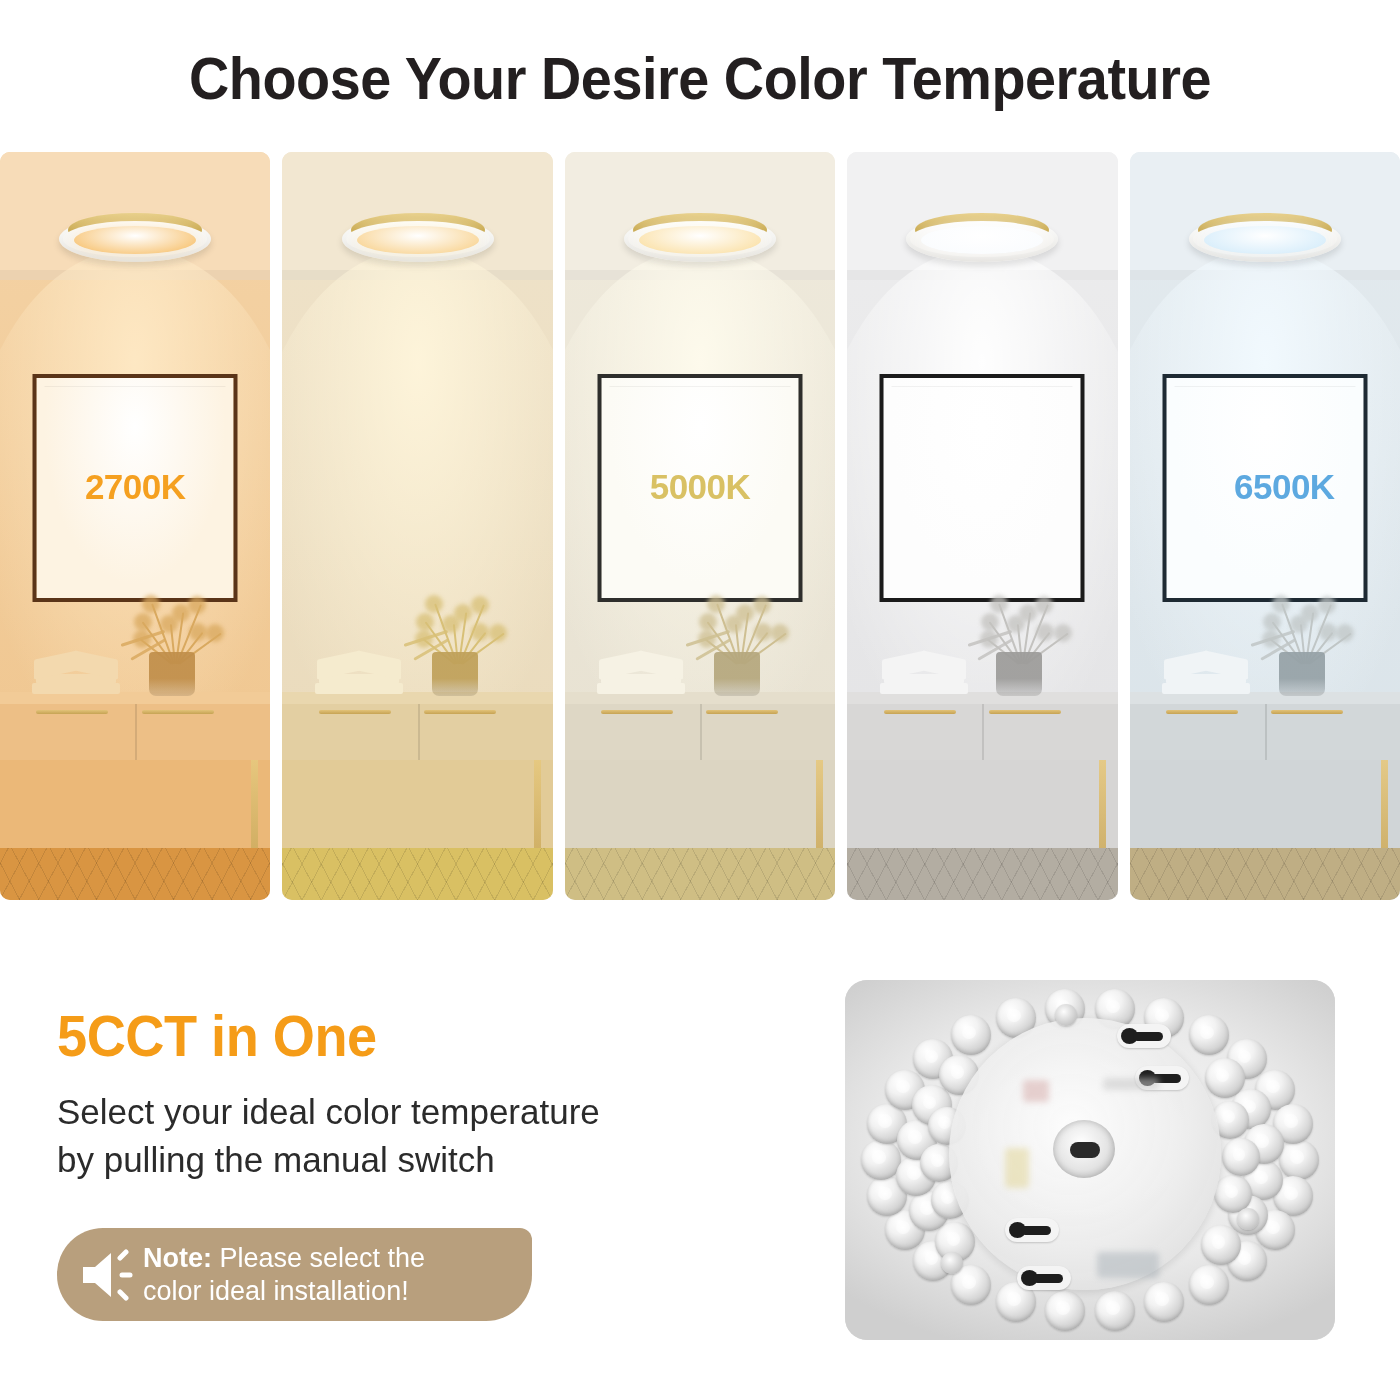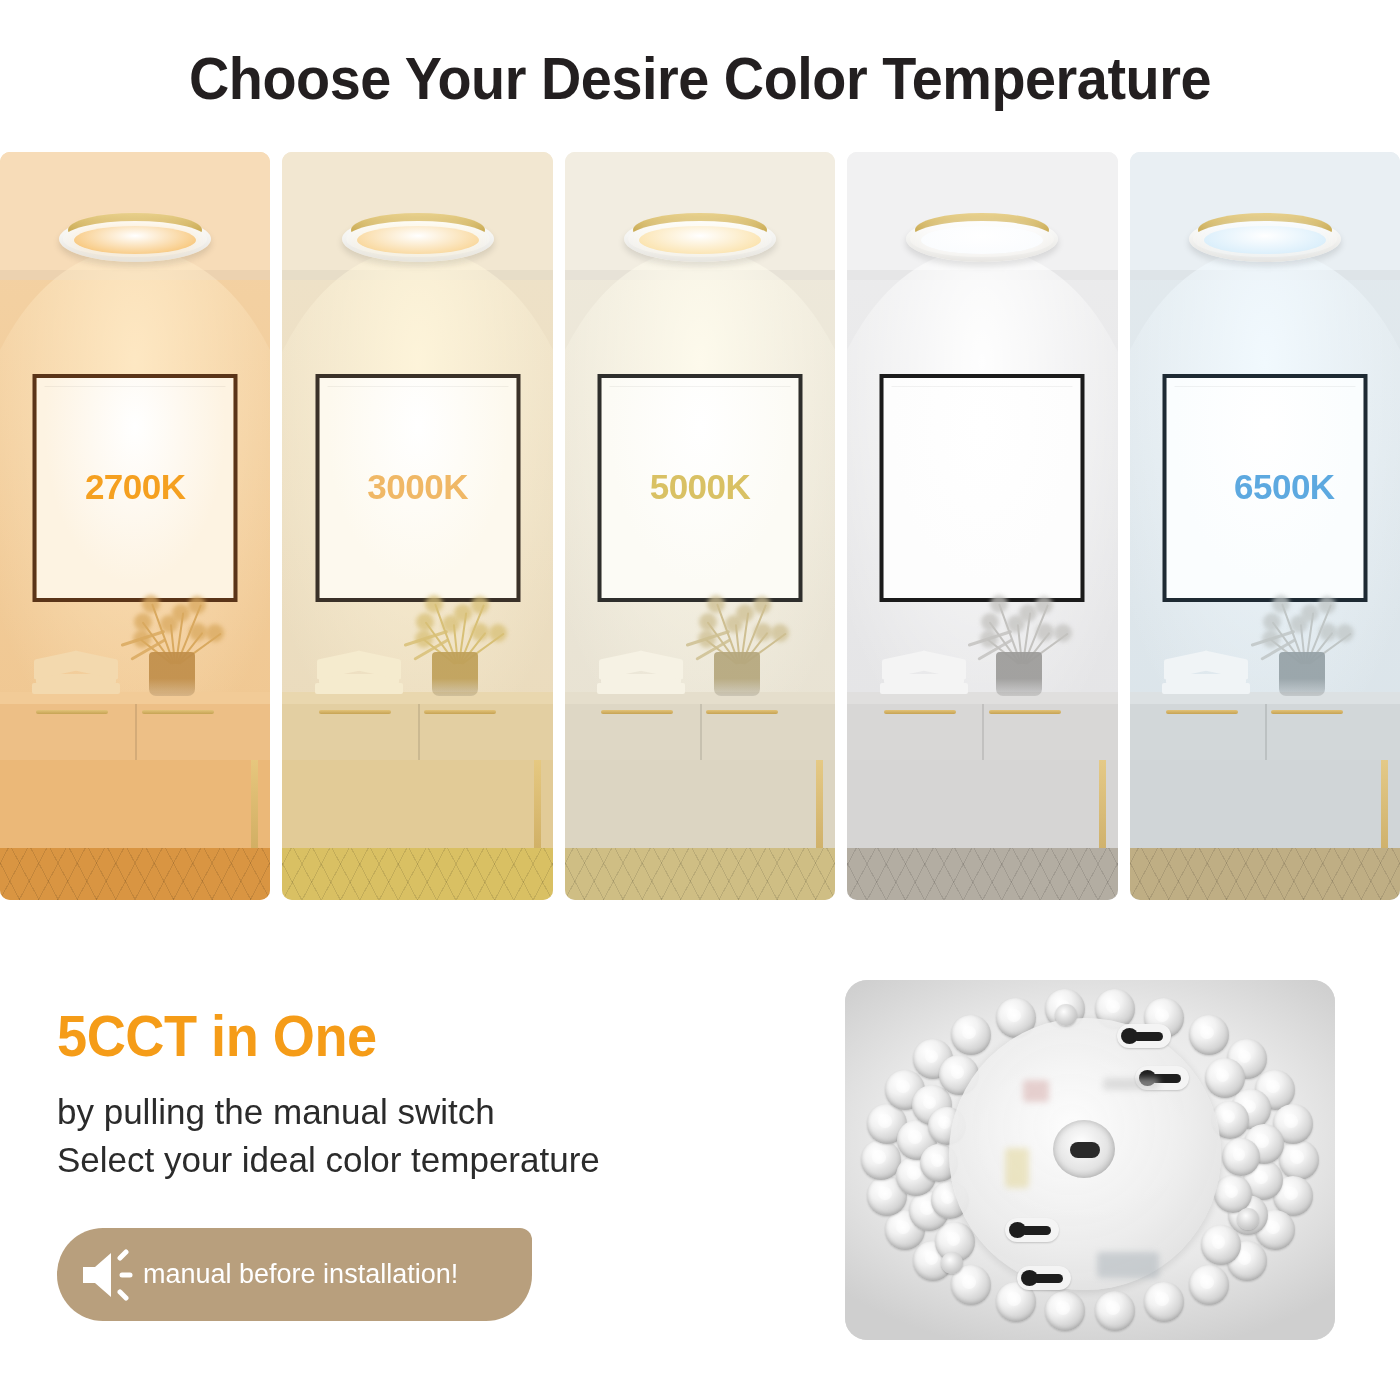--- a/index.html
+++ b/index.html
@@ -520,24 +520,20 @@
       <div class="cct-panel">
         <div class="wall" style="background: linear-gradient(rgb(239, 227, 202) 0%, rgb(233, 217, 185) 100%);"></div>
         <div class="ceiling" style="background: rgb(242, 231, 209);"></div>
         <div class="glow" style="background: radial-gradient(at 50% 22%, rgba(255, 246, 220, 0.9) 0%, rgba(255, 255, 255, 0) 72%);"></div>
         <div class="fixture">
           <div class="fx-body"></div>
           <div class="fx-gold"></div>
           <div class="fx-white-ring"></div>
           <div class="fx-diffuser" style="background: radial-gradient(at 50% 35%, rgb(255, 255, 255) 0%, rgb(249, 215, 155) 78%, rgb(249, 215, 155) 100%); box-shadow: rgba(255, 246, 220, 0.9) 0px 0px 16px;"></div>
         </div>
-        <div class="frame" style="border-color: rgb(58, 49, 40); background: radial-gradient(at 50% 22%, rgb(255, 255, 255) 0%, rgb(253, 249, 238) 65%, rgb(253, 249, 238) 100%);">
-          <div class="frame-mat"></div>
-          <div class="frame-label" style="color: rgb(240, 184, 102);">3000K</div>
-        </div>
         <div class="console">
           <div class="console-top" style="background: rgb(233, 215, 174);"></div>
           <div class="console-drawers" style="background: rgb(227, 207, 162);">
             <div class="drawer-split"></div>
             <div class="drawer-handle handle-l"></div>
             <div class="drawer-handle handle-r"></div>
           </div>
           <div class="console-skirt" style="background: rgb(226, 203, 151);"></div>
           <div class="leg leg-r"></div>
         </div>
@@ -751,35 +747,36 @@
         <div class="floor" style="background: linear-gradient(rgb(191, 174, 132) 0%, rgb(191, 174, 132) 100%);">
           <div class="floor-herring"></div>
         </div>
       </div>
     </div>
 
   <div id="lower">
     <div id="headline" style="color: rgb(245, 156, 24);">5CCT in One</div>
 
     <div id="subcopy">
+      <div>Select your ideal color temperature</div>
       <div>by pulling the manual switch</div>
-      <div>Select your ideal color temperature</div>
     </div>
 
     <div id="note-badge" style="background: rgb(184, 159, 125);">
       <div id="speaker-icon">
         <svg viewBox="0 0 56 52" width="56" height="52" aria-hidden="true">
           <path d="M4 18 H16 L32 4 V48 L16 34 H4 Z" fill="#FFFFFF"></path>
           <path d="M41 9 L47 3" stroke="#FFFFFF" stroke-width="5" stroke-linecap="round"></path>
           <path d="M43 26 L51 26" stroke="#FFFFFF" stroke-width="5" stroke-linecap="round"></path>
           <path d="M41 43 L47 49" stroke="#FFFFFF" stroke-width="5" stroke-linecap="round"></path>
         </svg>
       </div>
       <div id="note-text">
-        <div>manual before installation!</div>
+        <div><b>Note:</b><span> Please select the</span></div>
+        <div>color ideal installation!</div>
       </div>
     </div>
 
     <div id="led-module">
       <div class="led-base"></div>
       <div id="led-lenses">
           <div class="lens" style="left: 434.1px; top: 160px; width: 40px; height: 40px;"></div>
           <div class="lens" style="left: 428.024px; top: 196.304px; width: 40px; height: 40px;"></div>
           <div class="lens" style="left: 410.149px; top: 230.499px; width: 40px; height: 40px;"></div>
           <div class="lens" style="left: 381.514px; top: 260.596px; width: 40px; height: 40px;"></div>

